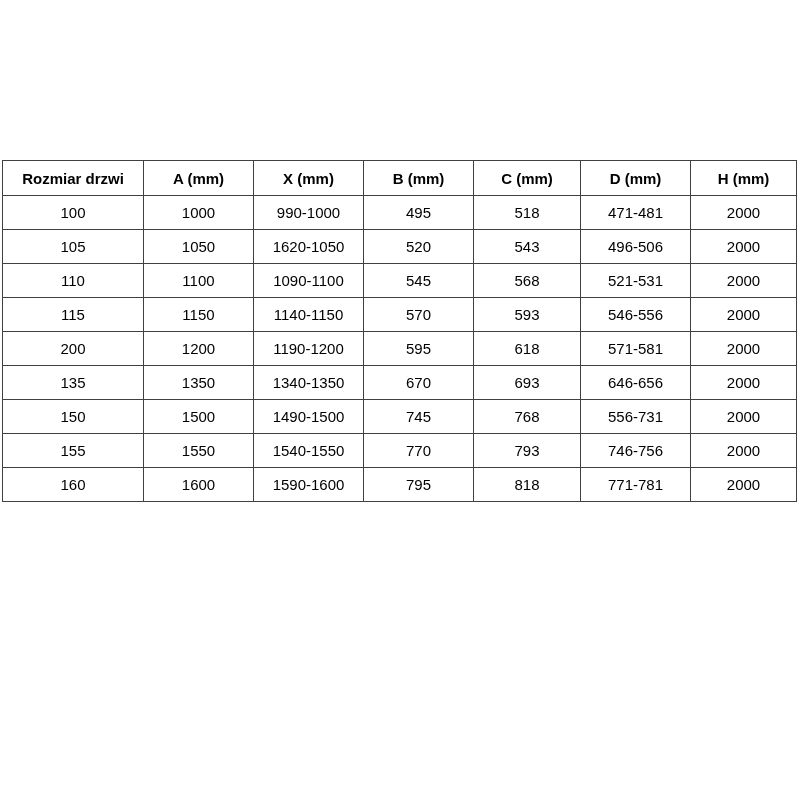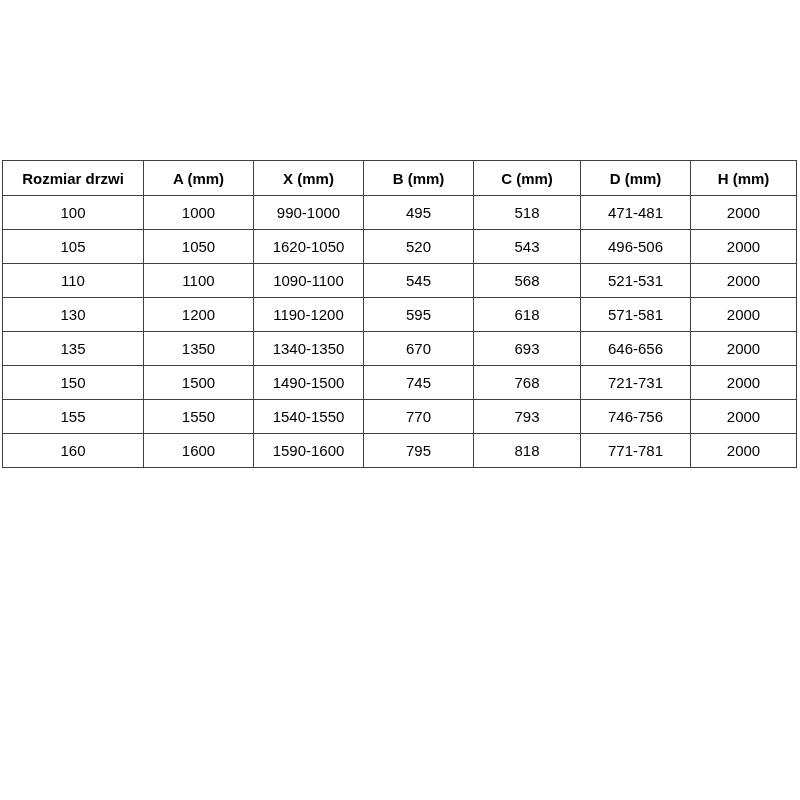--- a/index.html
+++ b/index.html
@@ -94,21 +94,30 @@
         <tr>
           <td>110</td>
           <td>1100</td>
           <td>1090-1100</td>
           <td>545</td>
           <td>568</td>
           <td>521-531</td>
           <td>2000</td>
         </tr>
         <tr>
-          <td>130</td>
+          <td>115</td>
+          <td>1150</td>
+          <td>1140-1150</td>
+          <td>570</td>
+          <td>593</td>
+          <td>546-556</td>
+          <td>2000</td>
+        </tr>
+        <tr>
+          <td>200</td>
           <td>1200</td>
           <td>1190-1200</td>
           <td>595</td>
           <td>618</td>
           <td>571-581</td>
           <td>2000</td>
         </tr>
         <tr>
           <td>135</td>
           <td>1350</td>
@@ -117,21 +126,21 @@
           <td>693</td>
           <td>646-656</td>
           <td>2000</td>
         </tr>
         <tr>
           <td>150</td>
           <td>1500</td>
           <td>1490-1500</td>
           <td>745</td>
           <td>768</td>
-          <td>721-731</td>
+          <td>556-731</td>
           <td>2000</td>
         </tr>
         <tr>
           <td>155</td>
           <td>1550</td>
           <td>1540-1550</td>
           <td>770</td>
           <td>793</td>
           <td>746-756</td>
           <td>2000</td>

